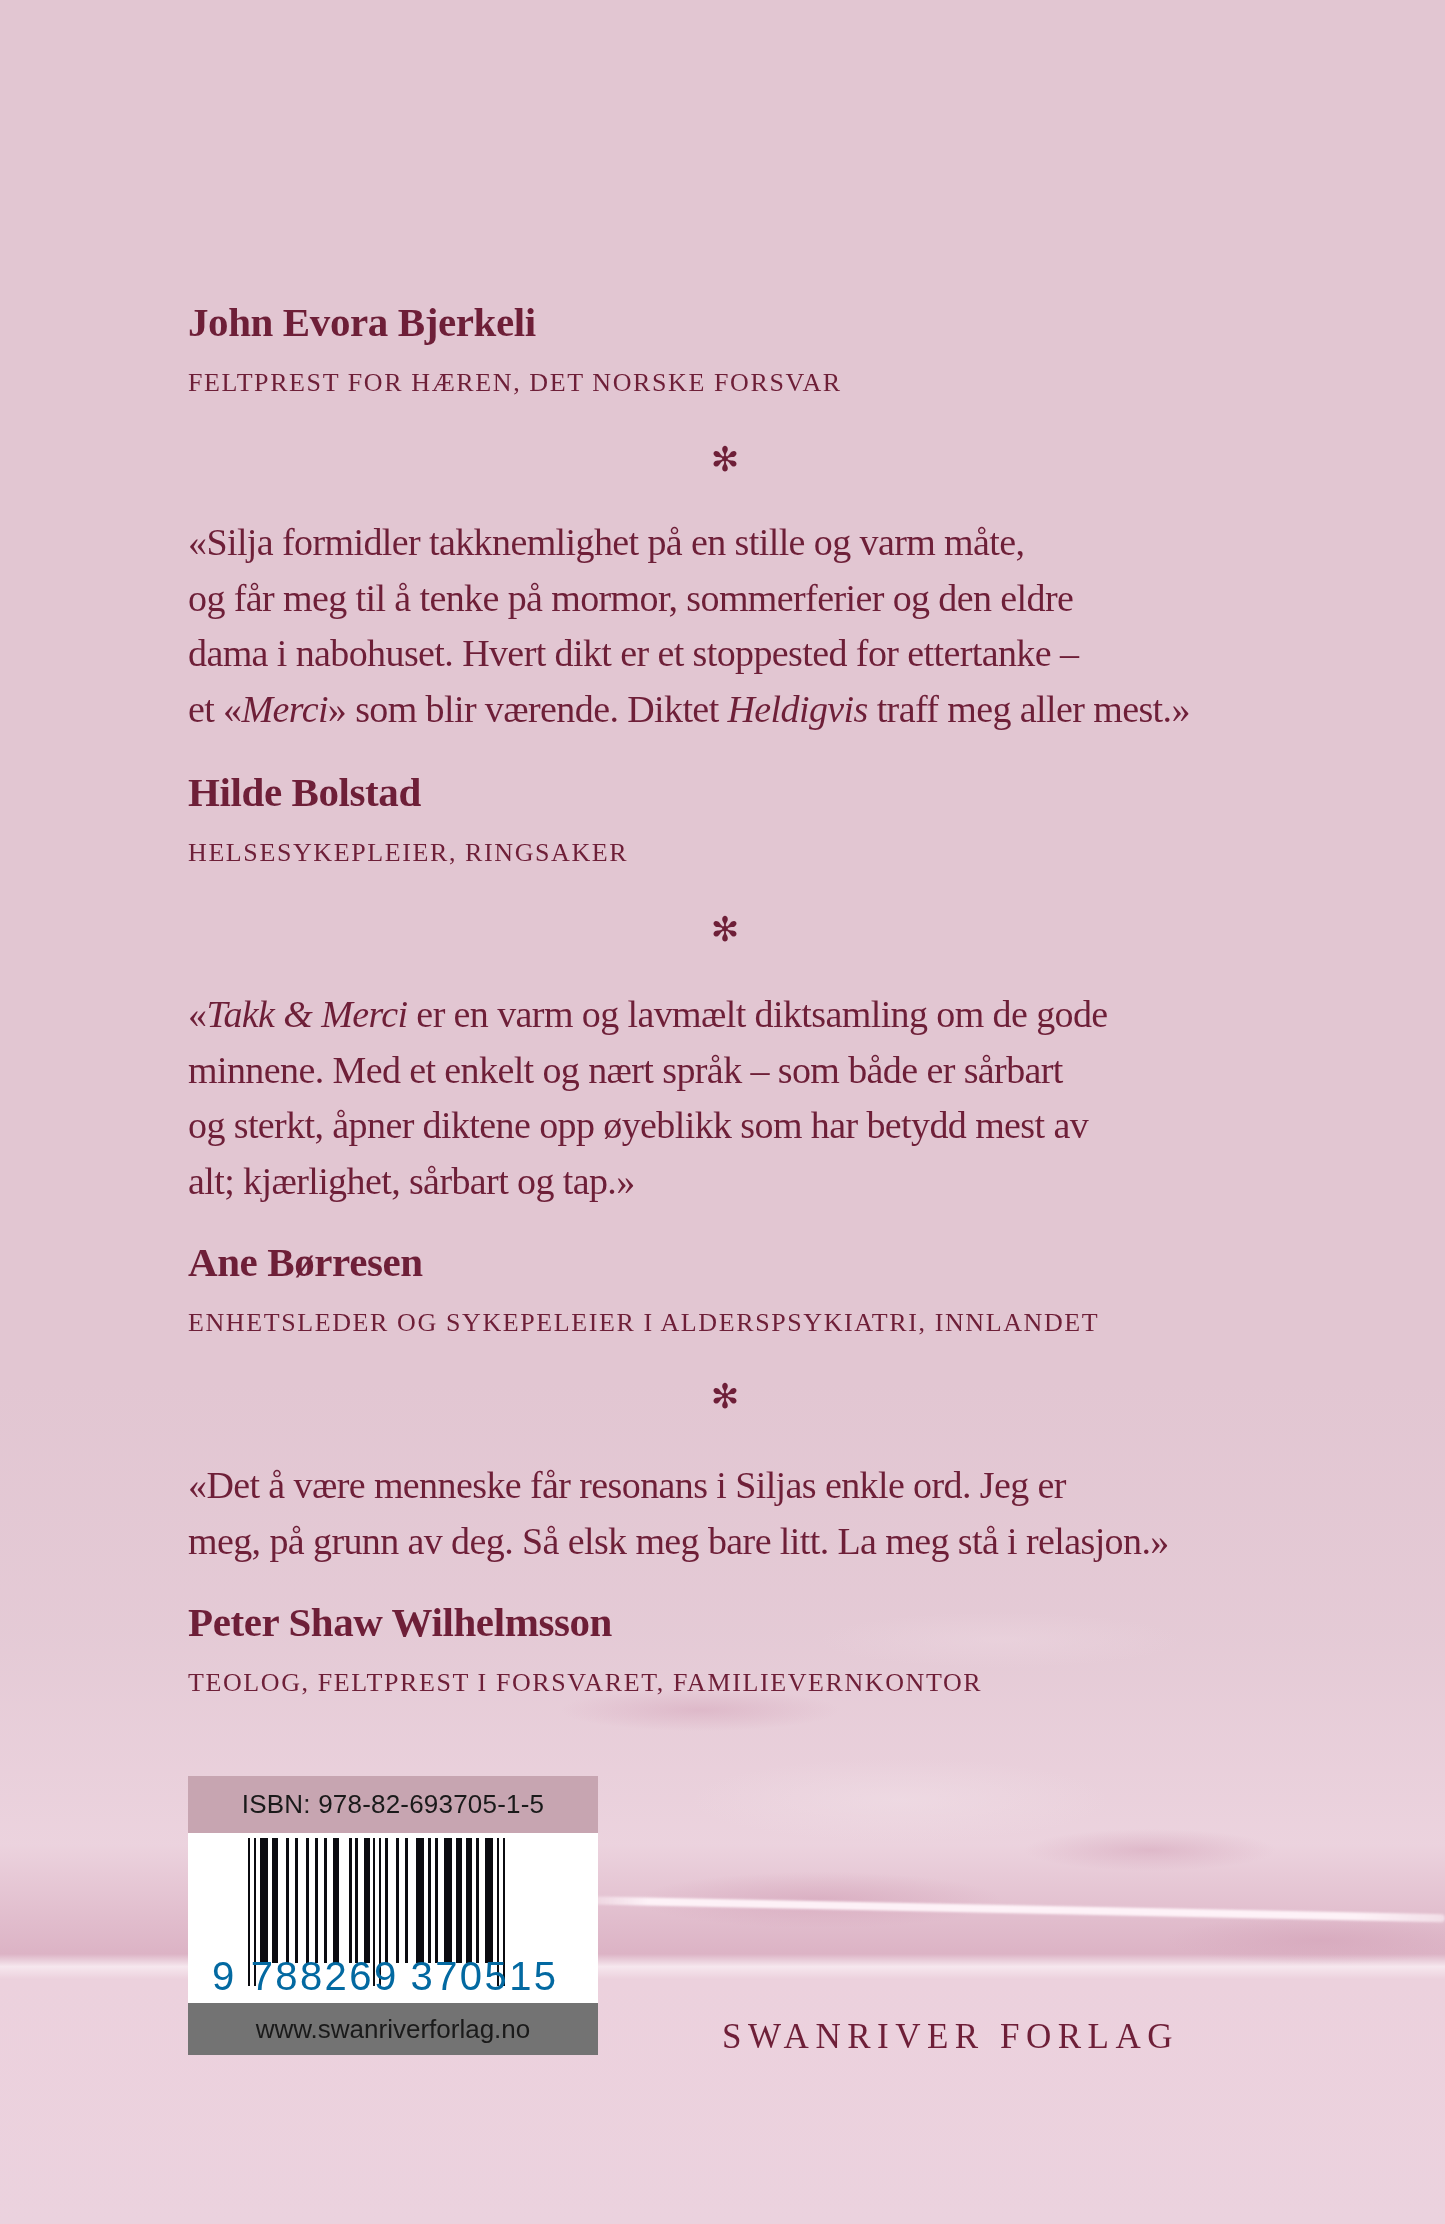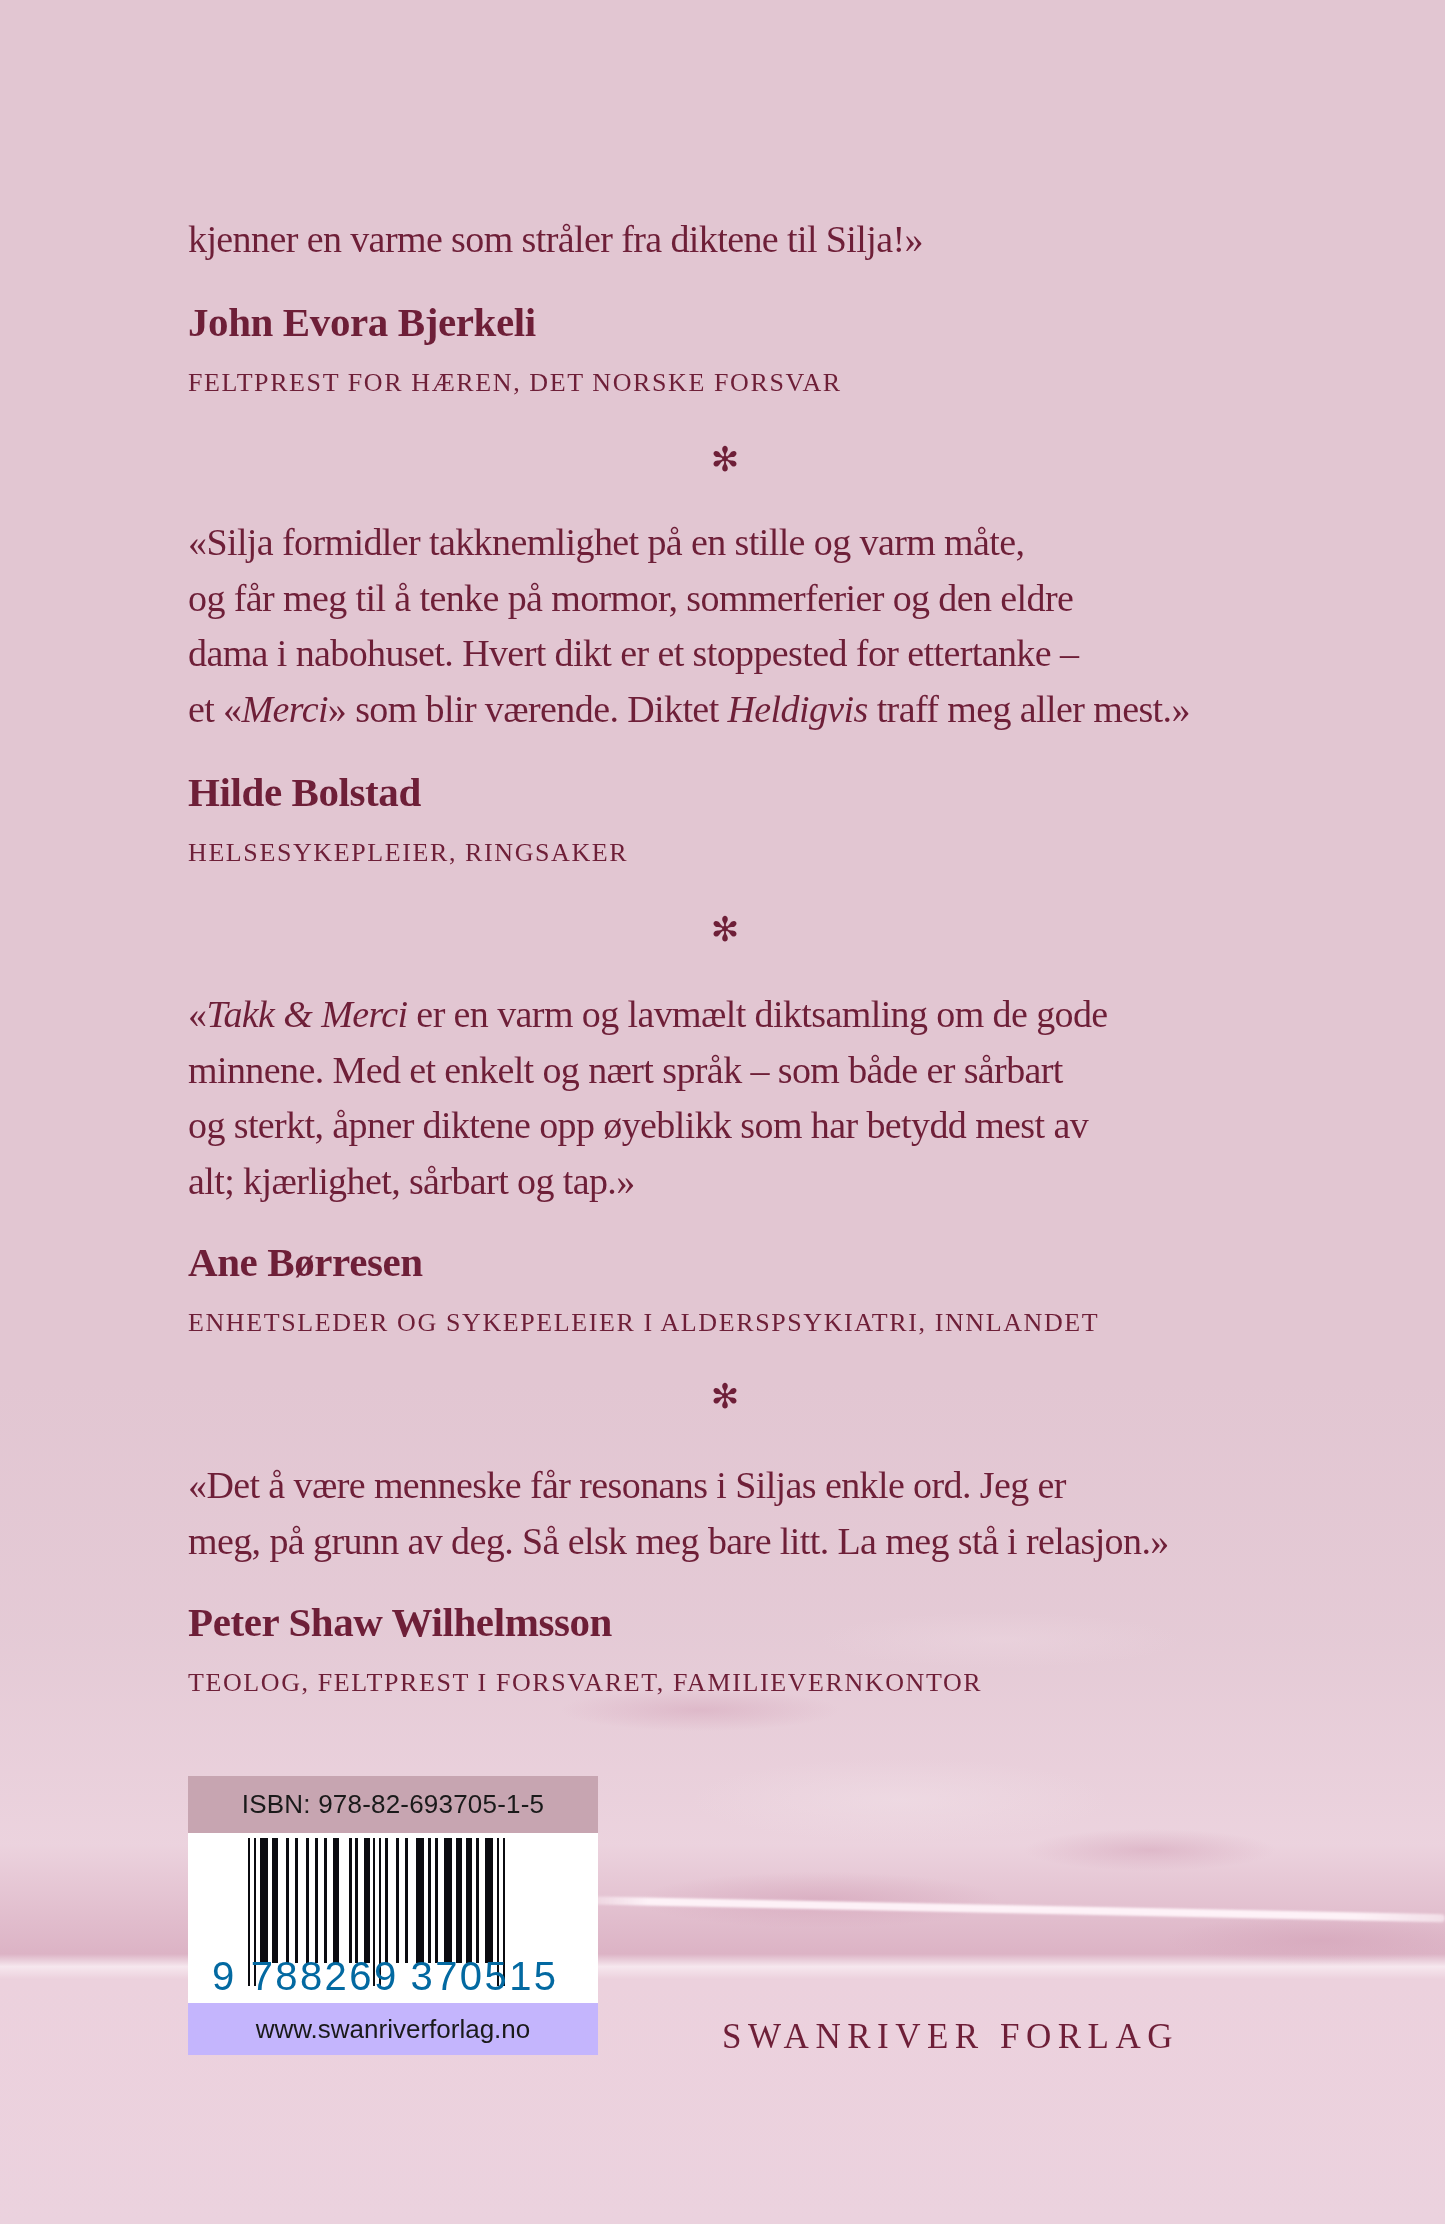--- a/index.html
+++ b/index.html
@@ -60,38 +60,38 @@
   .bars span { display: block; height: 125px; background: #0b0b10; }
   .bars span.long { height: 148px; }
   .bars span.gap { background: transparent; }
   .digits {
     position: absolute; left: 24px; bottom: 4px;
     font-family: Liberation Sans, sans-serif; font-size: 40px; color: #0369a1;
     letter-spacing: 2.4px;
   }
   .digits .first { margin-right: 14px; }
   .url-band {
-    height: 52px; background: #c4b5fd; color: #1a1a1a;
+    height: 52px; background: #737373; color: #1a1a1a;
     font-family: "Liberation Sans", "DejaVu Sans", sans-serif; font-size: 26px;
     display: flex; align-items: center; justify-content: center;
   }
   .publisher {
     position: absolute; left: 722px; top: 2017px;
     font-size: 35px; letter-spacing: 6.5px; color: #6e1f38; font-weight: normal; text-align: center;
   }
 </style>
 </head>
 <body>
 
 <div class="bg-texture"></div>
 <div class="shoreline"></div>
 
 <div class="content">
 
-  <div class="quote" style="top:156px"><br><span>kjenner en varme som stråler fra diktene til Silja!»</span></div>
+  <div class="quote" style="top:156px"><br></div>
   <div class="name" style="top:298px">John Evora Bjerkeli</div>
   <div class="role" style="top:368px">FELTPREST FOR HÆREN, DET NORSKE FORSVAR</div>
 
   <div class="divider" style="top:444px; left:522px">✻</div>
 
   <div class="quote" style="top:515px"><span>«Silja formidler takknemlighet på en stille og varm måte,</span><br><span>og får meg til å tenke på mormor, sommerferier og den eldre</span><br><span>dama i nabohuset. Hvert dikt er et stoppested for ettertanke –</span><br><span><span>et «</span><i>Merci</i><span>» som blir værende. Diktet </span><i>Heldigvis</i><span> traff meg aller mest.»</span></span></div>
   <div class="name" style="top:768px">Hilde Bolstad</div>
   <div class="role" style="top:838px">HELSESYKEPLEIER, RINGSAKER</div>
 
   <div class="divider" style="top:914px; left:522px">✻</div>

